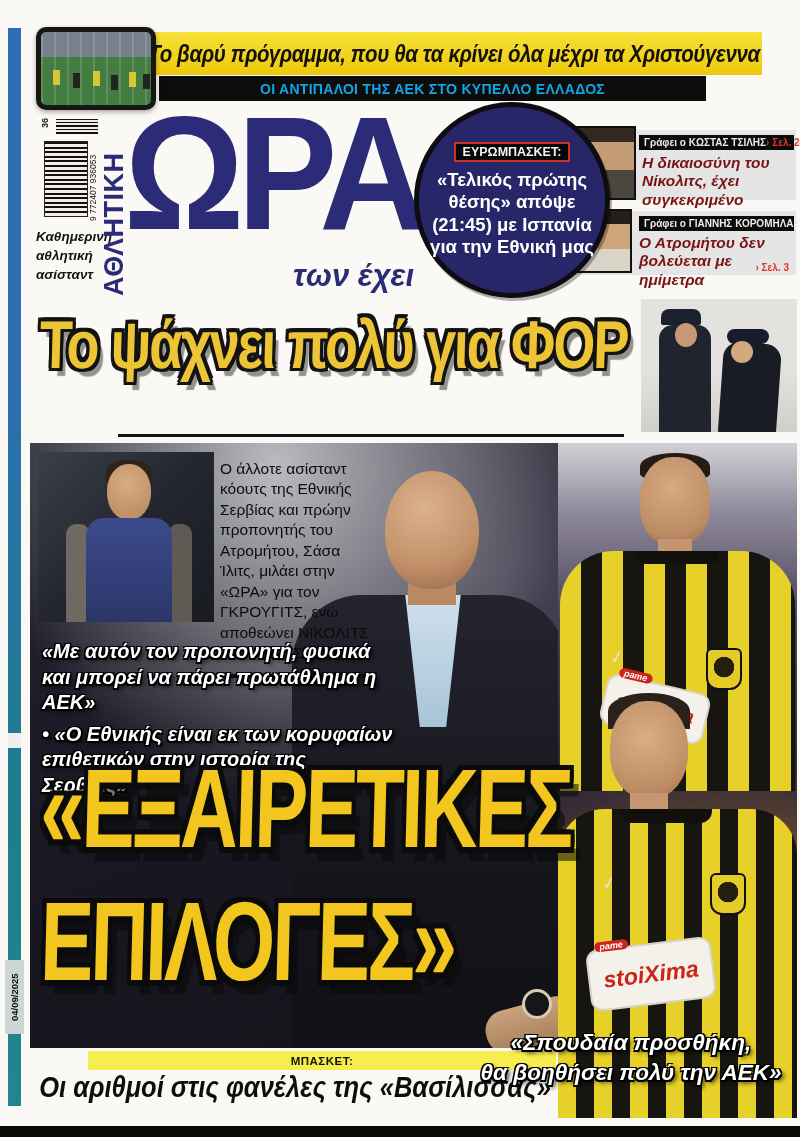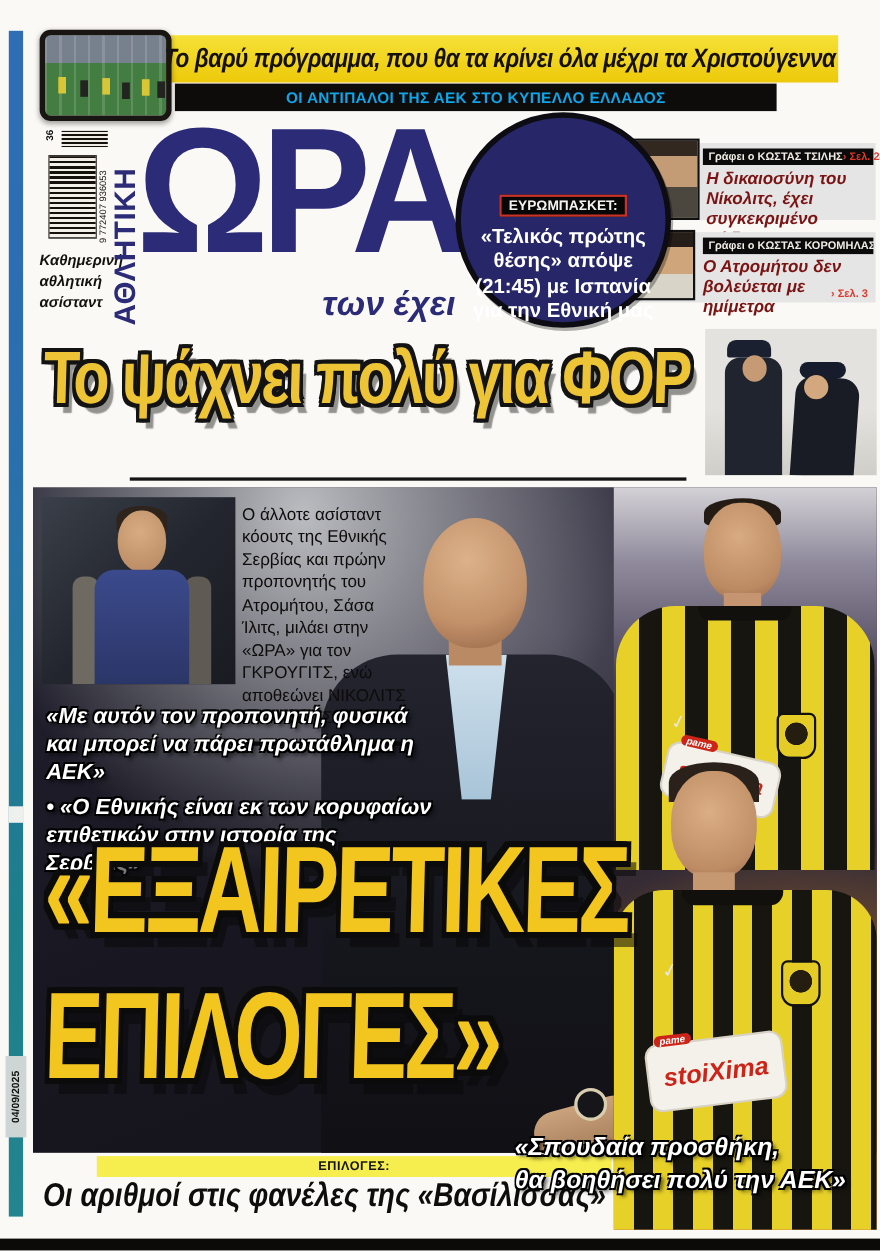--- a/index.html
+++ b/index.html
@@ -40,21 +40,21 @@
   .masthead-desc{left:36px;top:228px;width:104px;font-size:13.5px;font-weight:bold;font-style:italic;
     color:#14120e;line-height:1.4;}
   .athlitiki{left:99px;top:116px;height:180px;writing-mode:vertical-rl;transform:rotate(180deg);
     font-size:27px;font-weight:bold;color:#2b2b78;letter-spacing:.5px;display:flex;align-items:center;}
   .ora{left:124px;top:92px;font-size:150px;line-height:1;font-weight:bold;color:#2b2b78;
     letter-spacing:-7px;transform:scaleY(1.08);transform-origin:top left;z-index:1;}
   .ton-spor{left:293px;top:258px;font-size:31px;font-weight:bold;font-style:italic;color:#2b2b78;z-index:2;}
 
   
   .badge{left:414px;top:102px;width:196px;height:196px;border-radius:50%;background:#262668;
-    border:5px solid #0c0c12;display:flex;flex-direction:column;align-items:center;justify-content:flex-end;
+    border:5px solid #0c0c12;display:flex;flex-direction:column;align-items:center;justify-content:center;
     z-index:3;box-shadow:2px 3px 0 rgba(0,0,0,.3);}
   .badge-label{background:#070707;border:2px solid #c93327;color:#f4f2ee;font-size:12.5px;font-weight:bold;
     padding:1px 7px;margin-bottom:7px;}
   .badge-text{color:#fff;font-size:18.5px;font-weight:bold;text-align:center;width:176px;line-height:1.2;}
 
   
   .author-box{position:absolute;left:567px;width:229px;background:#e5e5e5;}
   .box1{top:130px;height:70px;}
   .box2{top:211px;height:64px;}
   .a-photo{position:absolute;border:2px solid #101010;}
@@ -153,21 +153,21 @@
 
   
   .big-line{position:absolute;z-index:5;color:#f2c51f;font-weight:bold;white-space:nowrap;transform-origin:top left;
     letter-spacing:-3px;font-size:80px;transform:scaleY(1.4) skewX(-2deg);
     text-shadow:-4px -4px 0 #0b0b0b,4px -4px 0 #0b0b0b,-4px 4px 0 #0b0b0b,4px 4px 0 #0b0b0b,
       0 -4px 0 #0b0b0b,0 4px 0 #0b0b0b,-4px 0 0 #0b0b0b,4px 0 0 #0b0b0b,9px 10px 0 rgba(10,10,10,.55);}
   .big1{left:42px;top:745px;}
   .big2{left:42px;top:878px;}
 
   .closing-quote{left:468px;top:1028px;width:326px;z-index:6;color:#fff;font-weight:bold;font-style:italic;
-    text-align:left;font-size:22.5px;line-height:1.32;
+    text-align:center;font-size:22.5px;line-height:1.32;
     text-shadow:-1.5px -1.5px 0 #000,1.5px -1.5px 0 #000,-1.5px 1.5px 0 #000,1.5px 1.5px 0 #000,3px 3px 4px rgba(0,0,0,.85);}
 
   
   .basket-strip{left:88px;top:1051px;width:468px;height:19px;background:#f6ee4e;display:flex;align-items:center;justify-content:center;}
   .basket-strip span{font-size:11.5px;font-weight:bold;color:#15130d;letter-spacing:.5px;}
   .basket-headline{left:30px;top:1070px;width:530px;text-align:center;font-size:25.5px;font-weight:bold;font-style:italic;
     color:#0e0d0b;white-space:nowrap;transform:scaleY(1.18);transform-origin:top center;}
 
   .bottom-strip{left:0px;top:1126px;width:800px;height:11px;background:#0b0a09;}
 </style>
@@ -206,21 +206,21 @@
     <div class="a-photo p1"></div>
     <div class="byline-strip">
       <span>Γράφει ο ΚΩΣΤΑΣ ΤΣΙΛΗΣ</span>
       <span class="page-ref">› Σελ. 24</span>
     </div>
     <div class="a-title">Η δικαιοσύνη του Νίκολιτς, έχει συγκεκριμένο κώδικα</div>
   </div>
   <div class="author-box box2">
     <div class="a-photo p2"></div>
     <div class="byline-strip">
-      <span>Γράφει ο ΚΩΣΤΑΣ ΚΟΡΟΜΗΛΑΣ</span>
+      <span>Γράφει ο ΓΙΑΝΝΗΣ ΚΟΡΟΜΗΛΑΣ</span>
     </div>
     <div class="a-title">Ο Ατρομήτου δεν βολεύεται με ημίμετρα</div>
     <div class="page-ref-bottom">› Σελ. 3</div>
   </div>
 
   <div class="abs lead-headline">Το ψάχνει πολύ για ΦΟΡ</div>
   <div class="abs police-photo">
     <div class="abs pf1"></div>
     <div class="abs pf1-cap"></div>
     <div class="abs pf1-face"></div>
@@ -280,19 +280,19 @@
 
   <div class="big-line big1">«ΕΞΑΙΡΕΤΙΚΕΣ</div>
   <div class="big-line big2">ΕΠΙΛΟΓΕΣ»</div>
 
   <div class="abs closing-quote">
     <div>«Σπουδαία προσθήκη,</div>
     <div>θα βοηθήσει πολύ την ΑΕΚ»</div>
   </div>
 
   <div class="abs basket-strip">
-    <span>ΕΠΙΛΟΓΕΣ:</span>
+    <span>ΜΠΑΣΚΕΤ:</span>
   </div>
   <div class="abs basket-headline">Οι αριθμοί στις φανέλες της «Βασίλισσας»</div>
 
   <div class="abs bottom-strip"></div>
 
 </div>
 
 </body></html>

